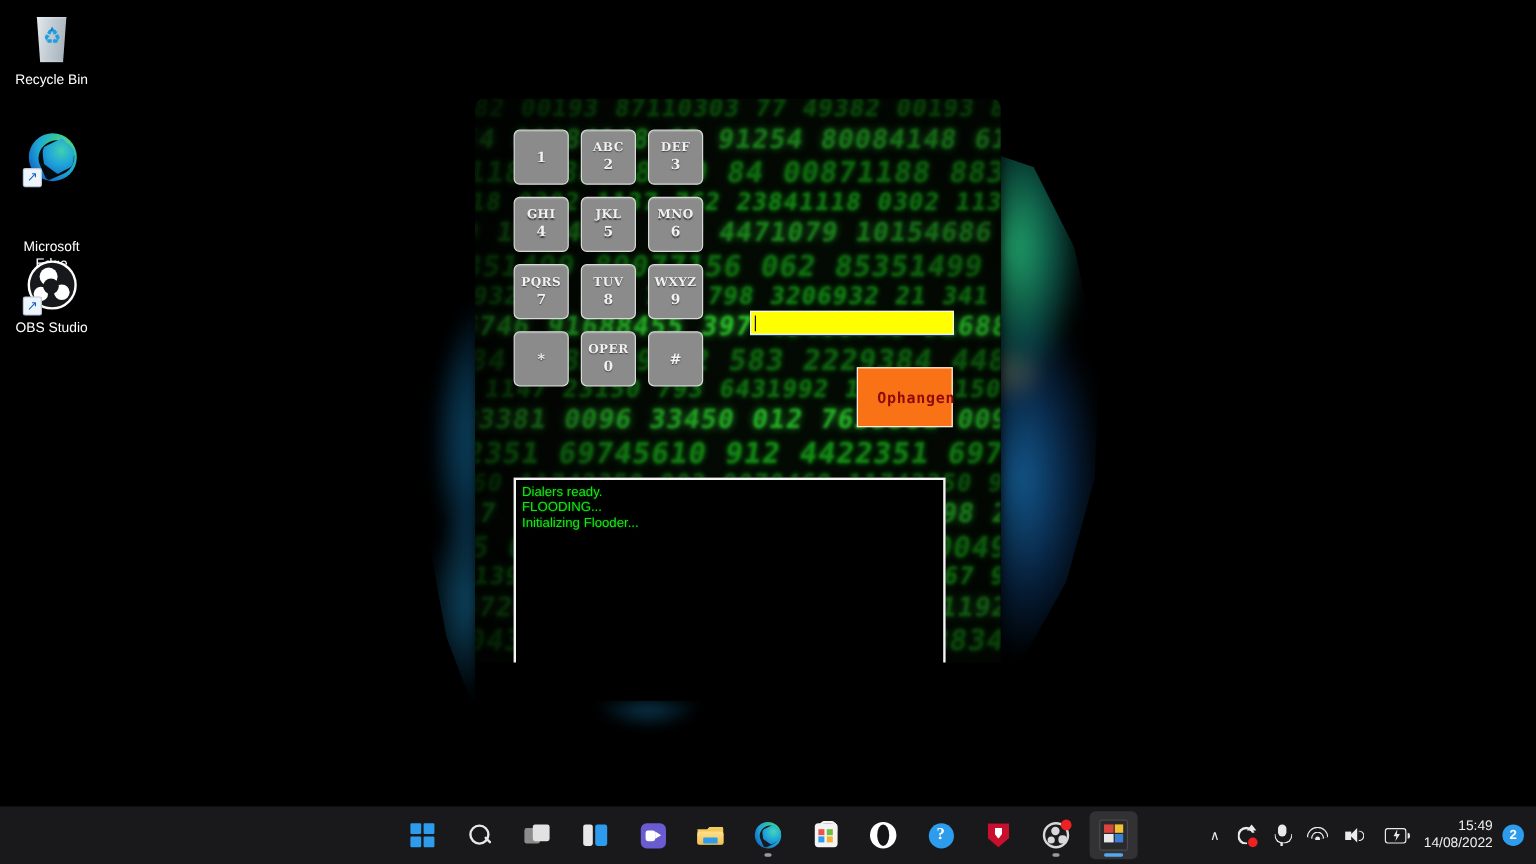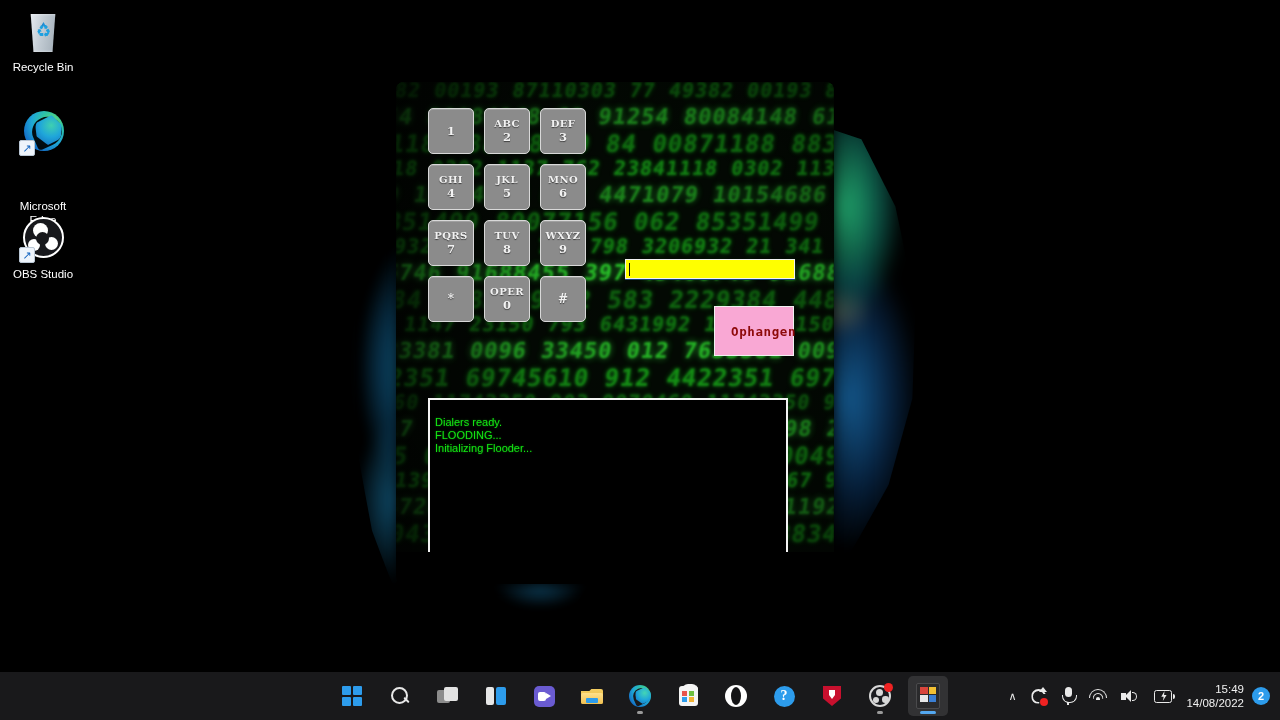--- a/index.html
+++ b/index.html
@@ -325,21 +325,21 @@
     text-shadow: none;
   }
 
   
   #log-box {
     position: absolute;
     left: 32px; top: 316px;
     width: 360px; height: 160px;
     background: #000000;
     border: 2px solid #f4f4f4;
-    padding: 16px 5px;
+    padding: 4px 5px;
     overflow: hidden;
   }
   #log-box .log-line {
     font-family: "Liberation Sans", sans-serif;
     font-size: 11px;
     line-height: 13px;
     color: #14e614;
     white-space: pre;
     text-shadow: 0 0 2px rgba(20,230,20,.45);
   }
@@ -617,21 +617,21 @@
           <div class="key sym">
             <span class="digit">#</span>
           </div>
         </div>
 
       <div id="number-field">
         <span class="caret"></span>
         <span class="val"></span>
       </div>
 
-      <div class="act-btn" id="btn-ophangen" style="background: #f9a8d4; padding-left: 19px;">Ophangen</div>
+      <div class="act-btn" id="btn-ophangen" style="background: #f97316; padding-left: 19px;">Ophangen</div>
 
       <div id="log-box">
           <div class="log-line" style="color: rgb(20, 230, 20);">Dialers ready.</div>
           <div class="log-line" style="color: rgb(20, 230, 20);">FLOODING...</div>
           <div class="log-line" style="color: rgb(20, 230, 20);">Initializing Flooder...</div>
         </div>
 
     </div>
   </div>
 

